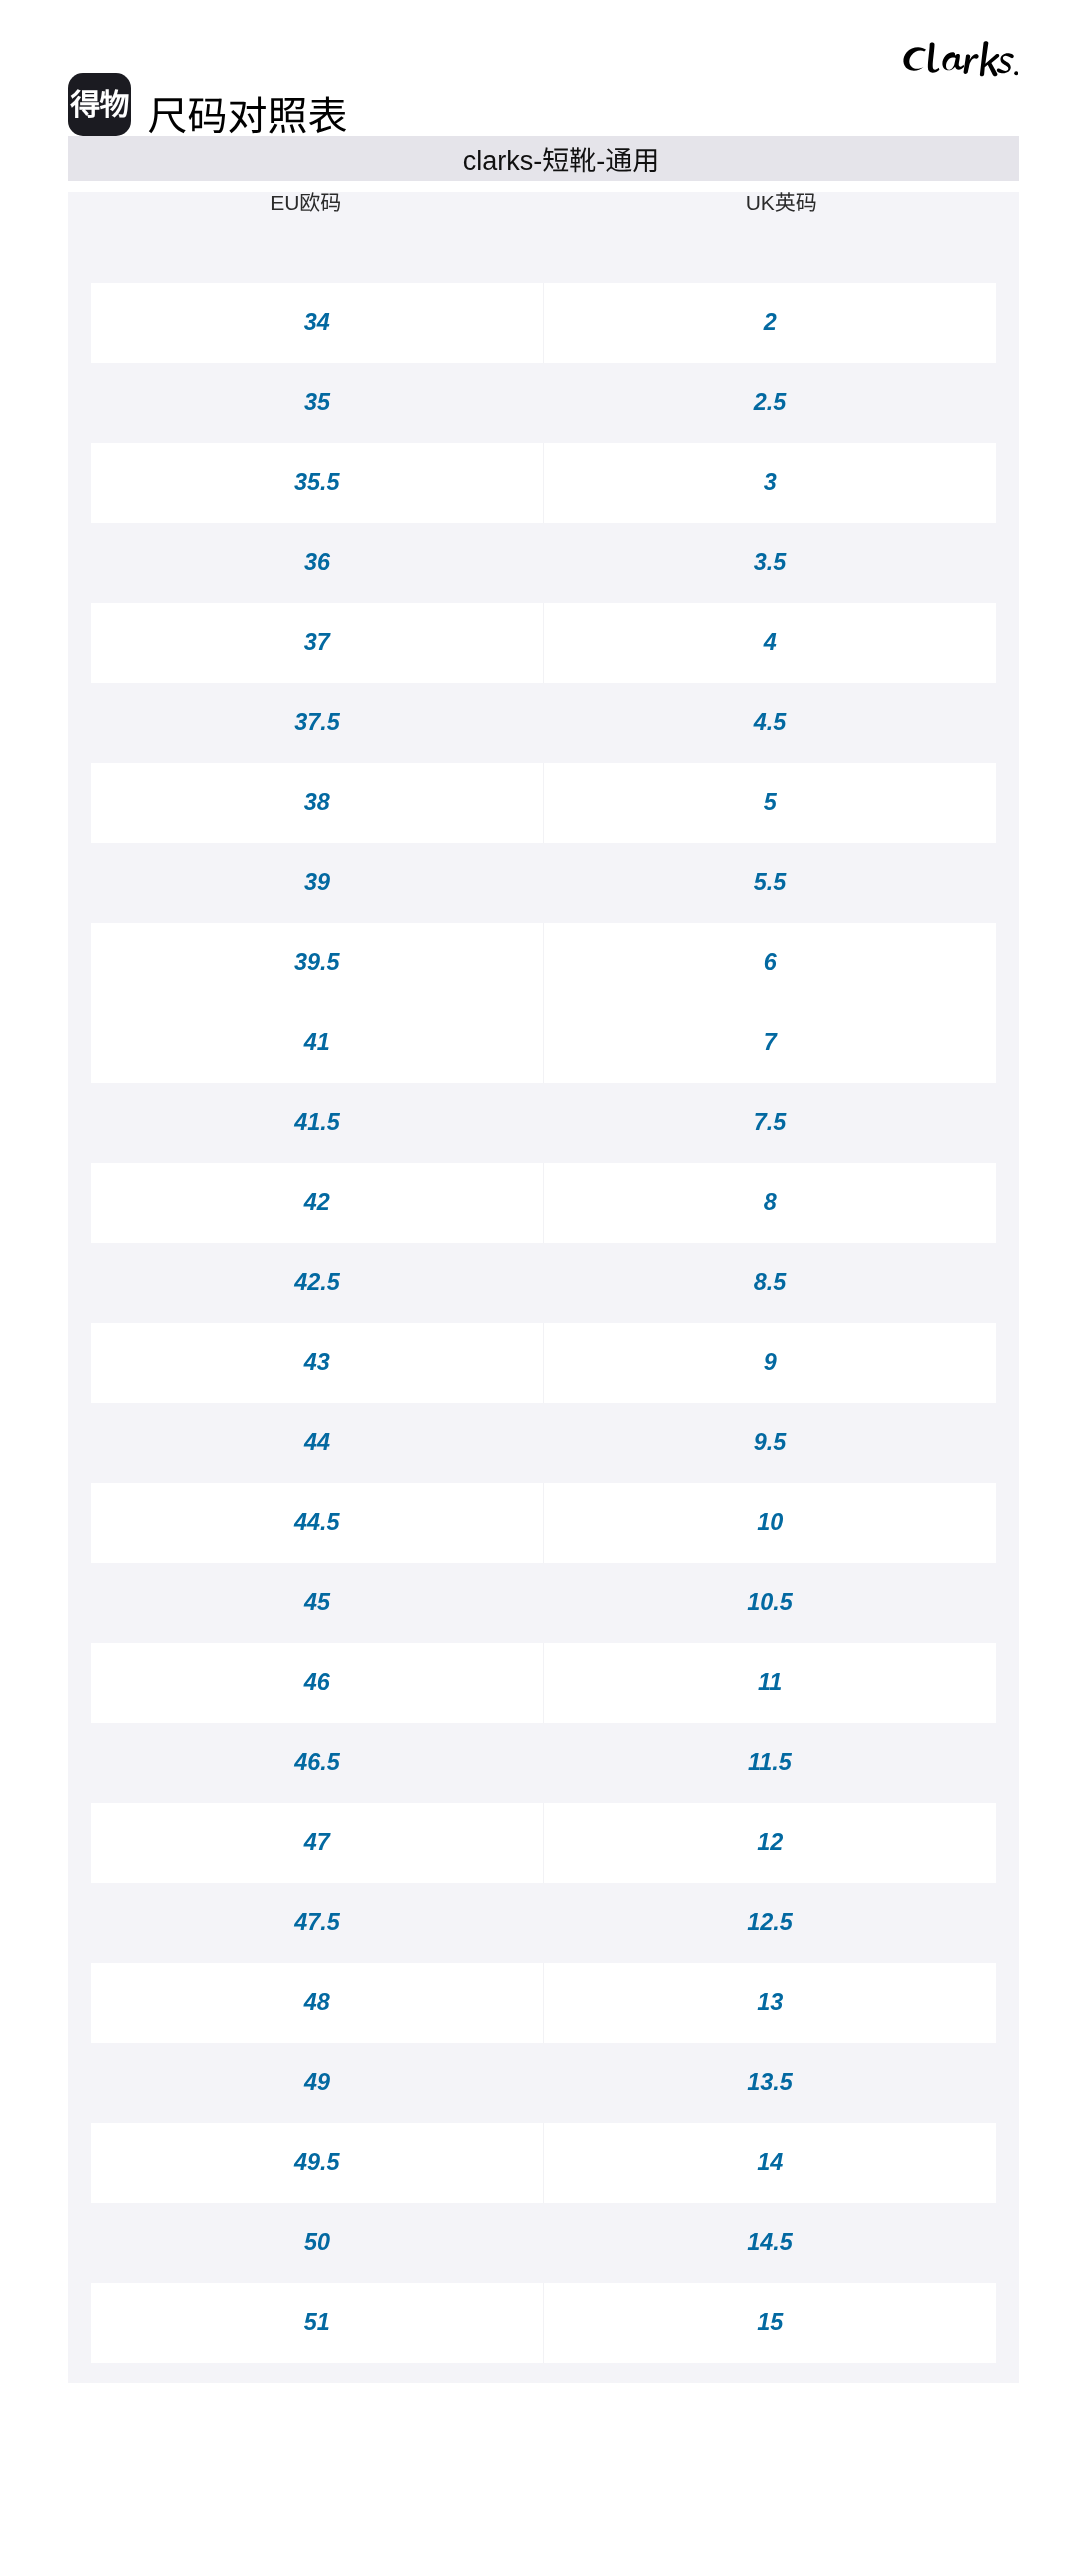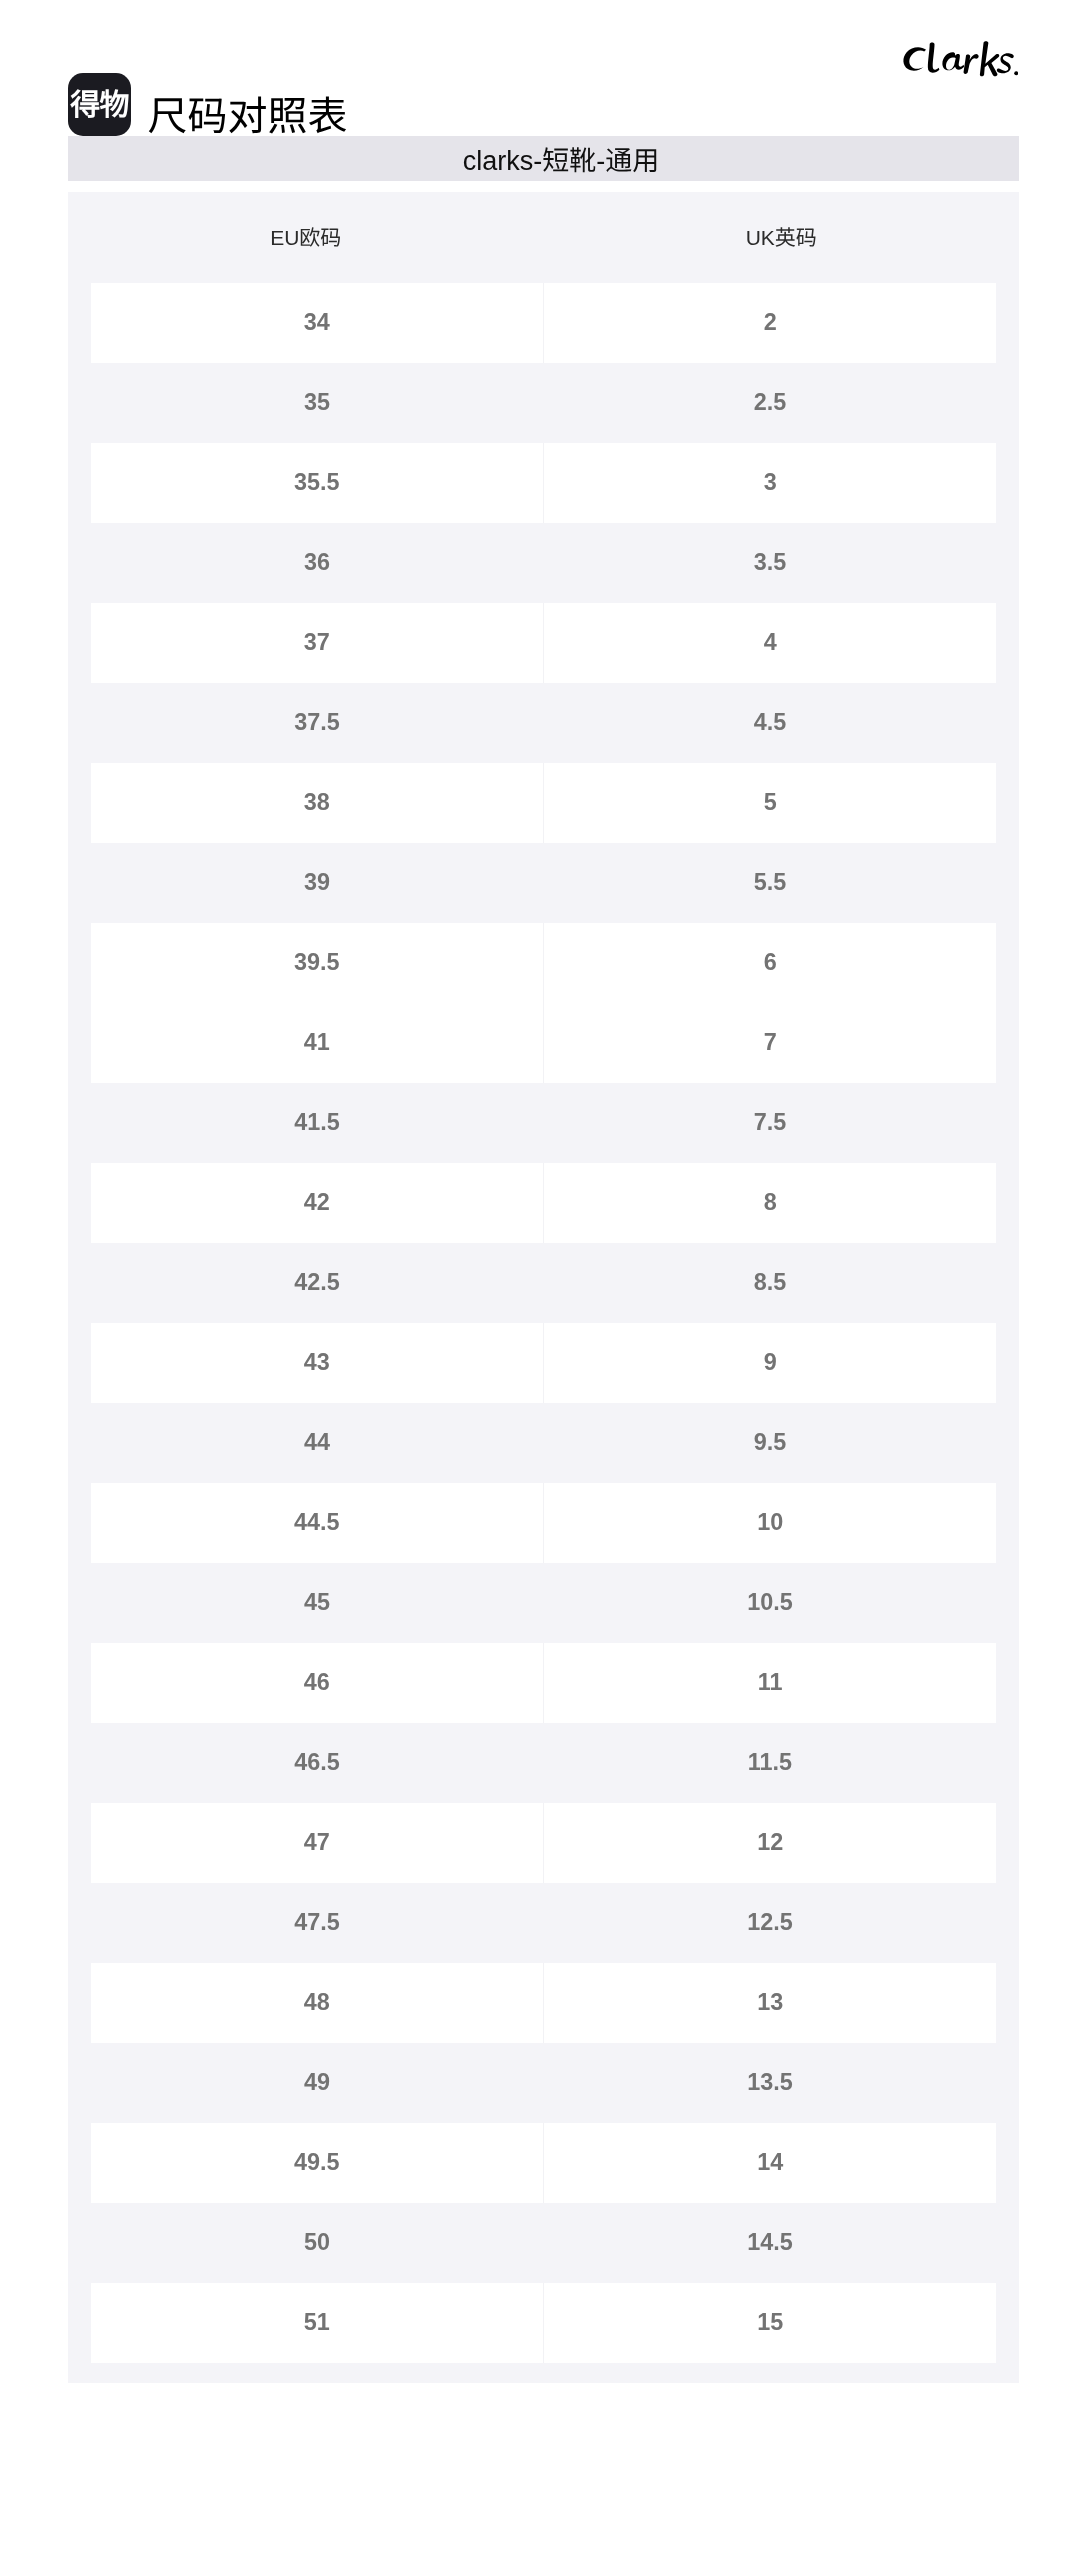--- a/index.html
+++ b/index.html
@@ -87,21 +87,21 @@
     padding-left: 35px;
   }
   .table-body {
     background: #f4f4f8;
     padding-bottom: 20.4px;
     margin-top: 10.6px;
   }
   .thead-row {
     display: flex;
     height: 91px;
-    align-items: center;
+    align-items: flex-start;
   }
   .thead-cell {
     flex: 1 1 0;
     text-align: center;
     font-size: 21px;
     font-weight: 400;
     color: #2b2b2b;
     line-height: 1;
   }
 
@@ -114,22 +114,23 @@
   .row.even { background: transparent; }
   .row.odd  { background: #ffffff; }
 
   .cell {
     flex: 1 1 0;
     display: flex;
     align-items: center;
     justify-content: center;
     font-size: 23.4px;
     font-weight: 700;
-    color: #737373;
-    line-height: 1;
+    color: #0369a1;
+    line-height: 1;
+    font-style: italic;
   }
   .row.odd .cell + .cell {
     border-left: 1.5px solid #f2f2f5;
   }
 </style>
 </head>
 <body>
 
 <div class="page">
 

